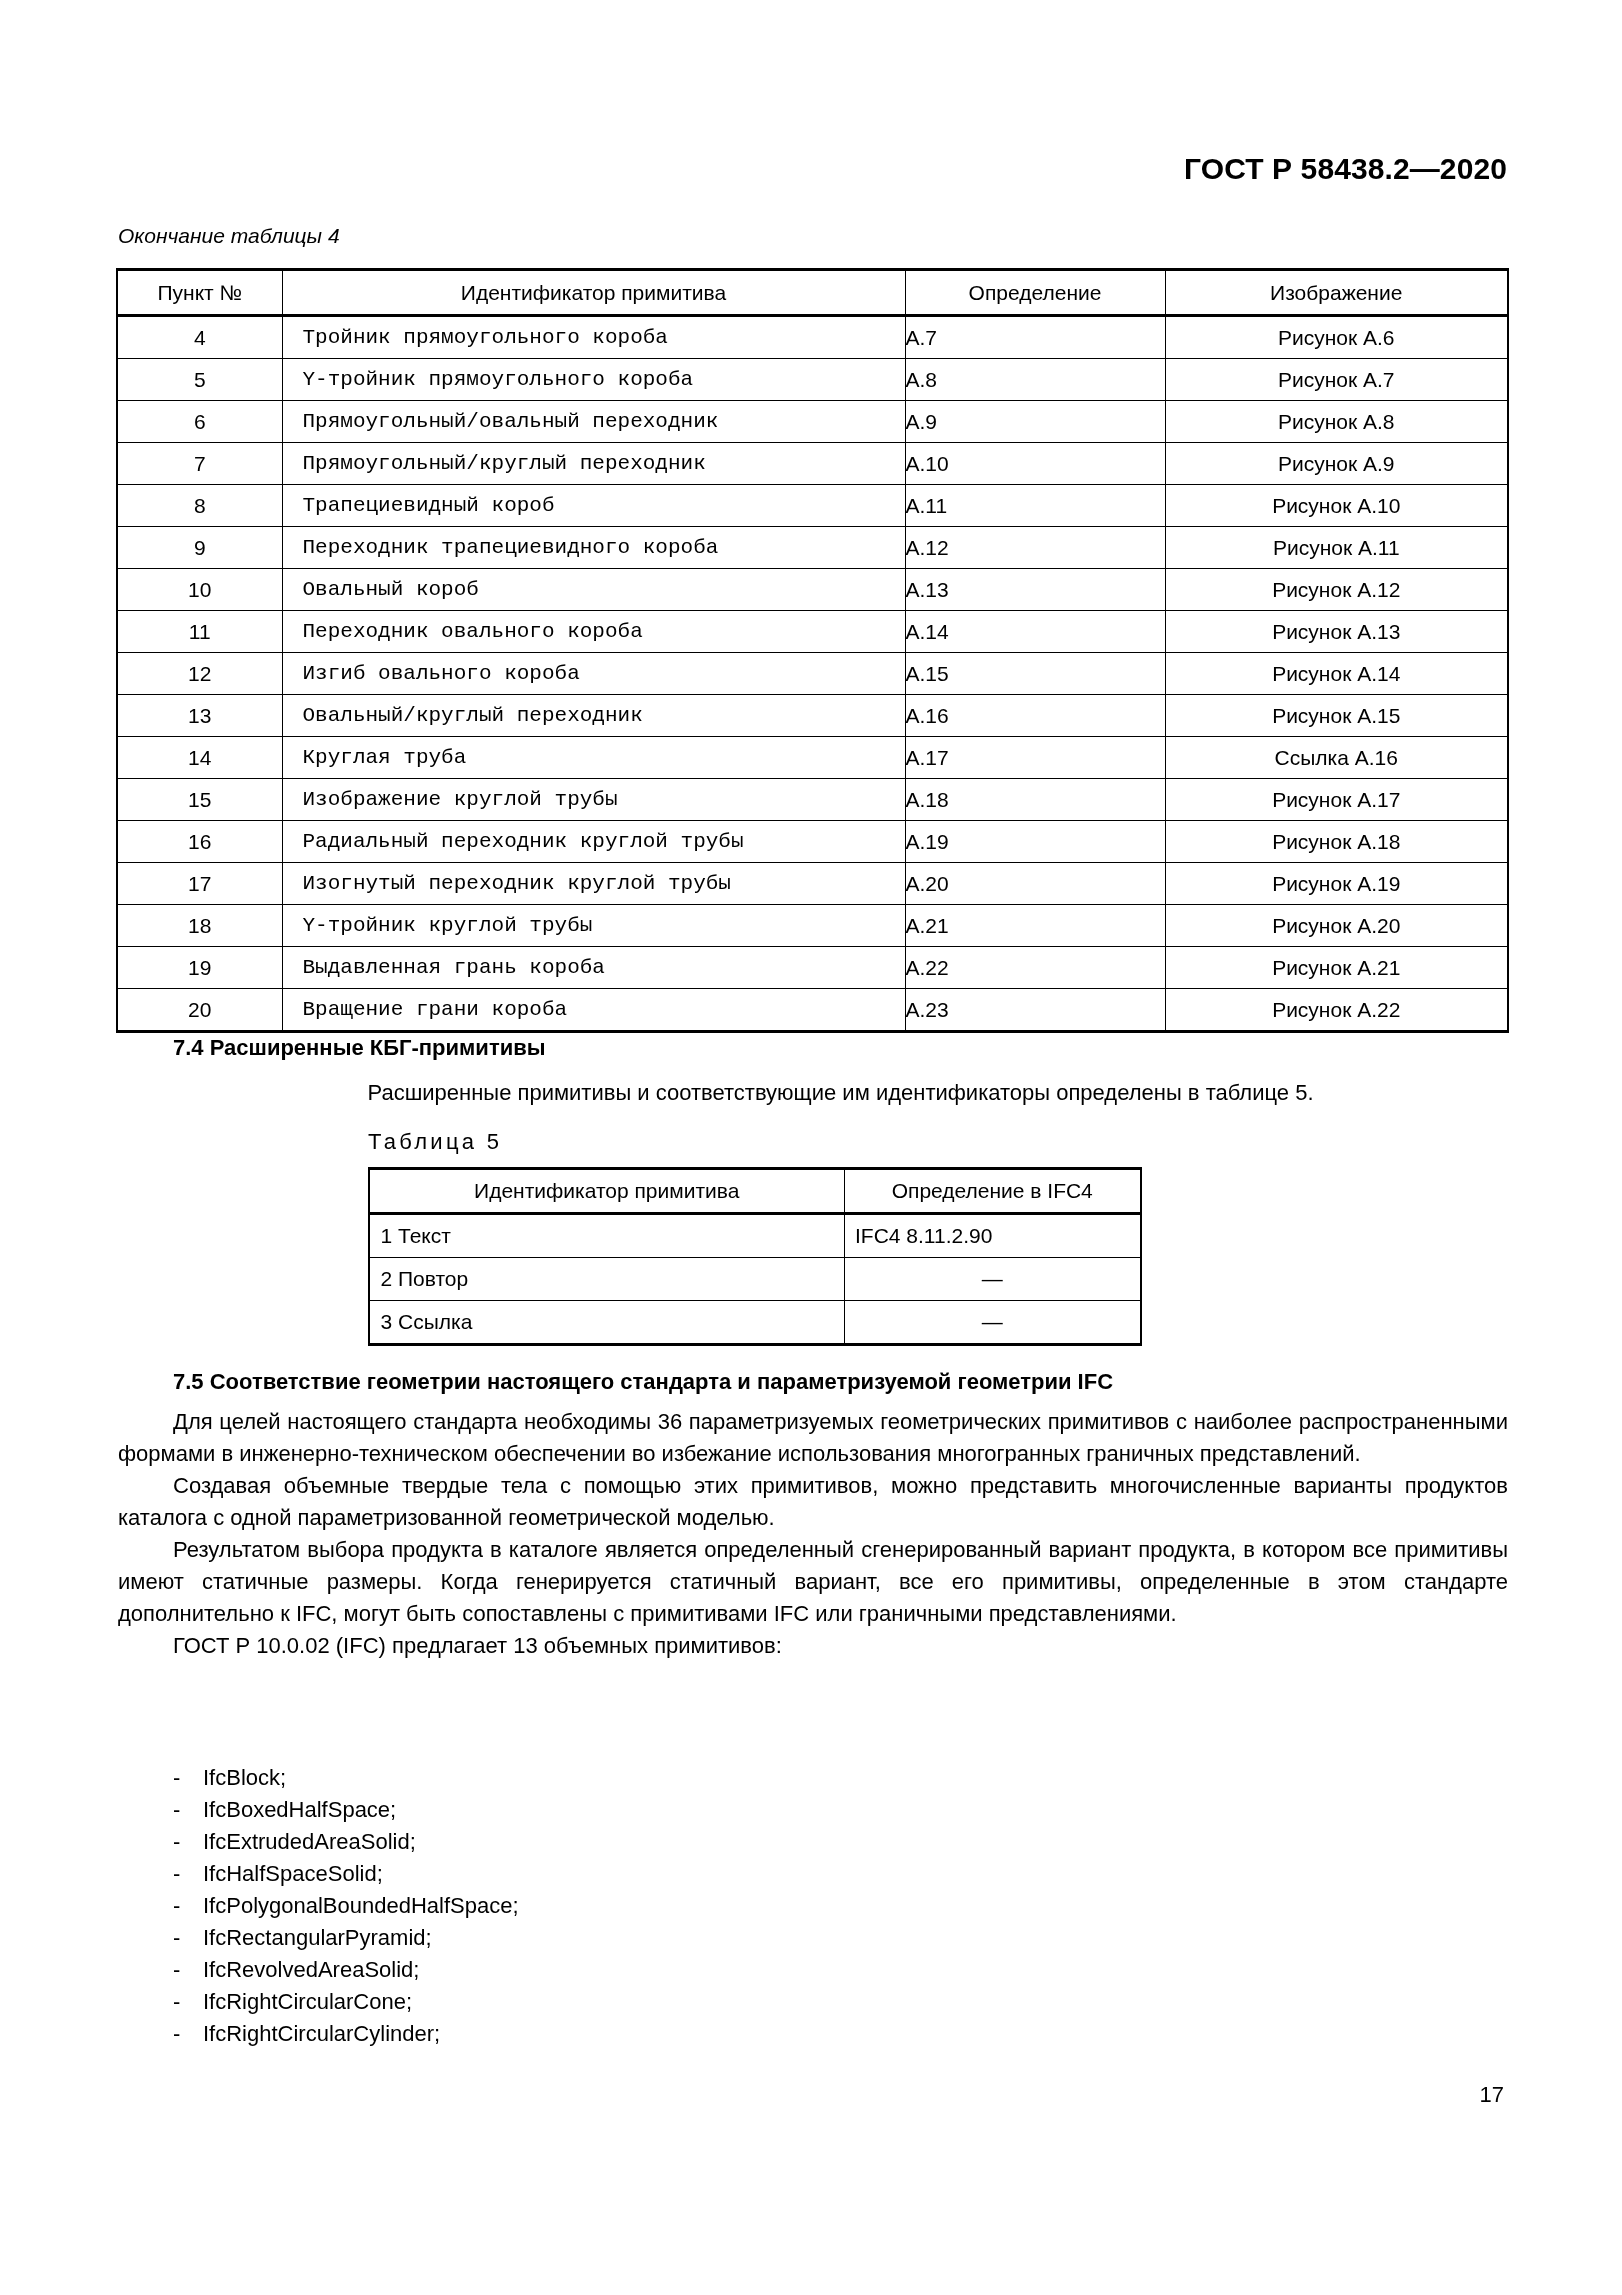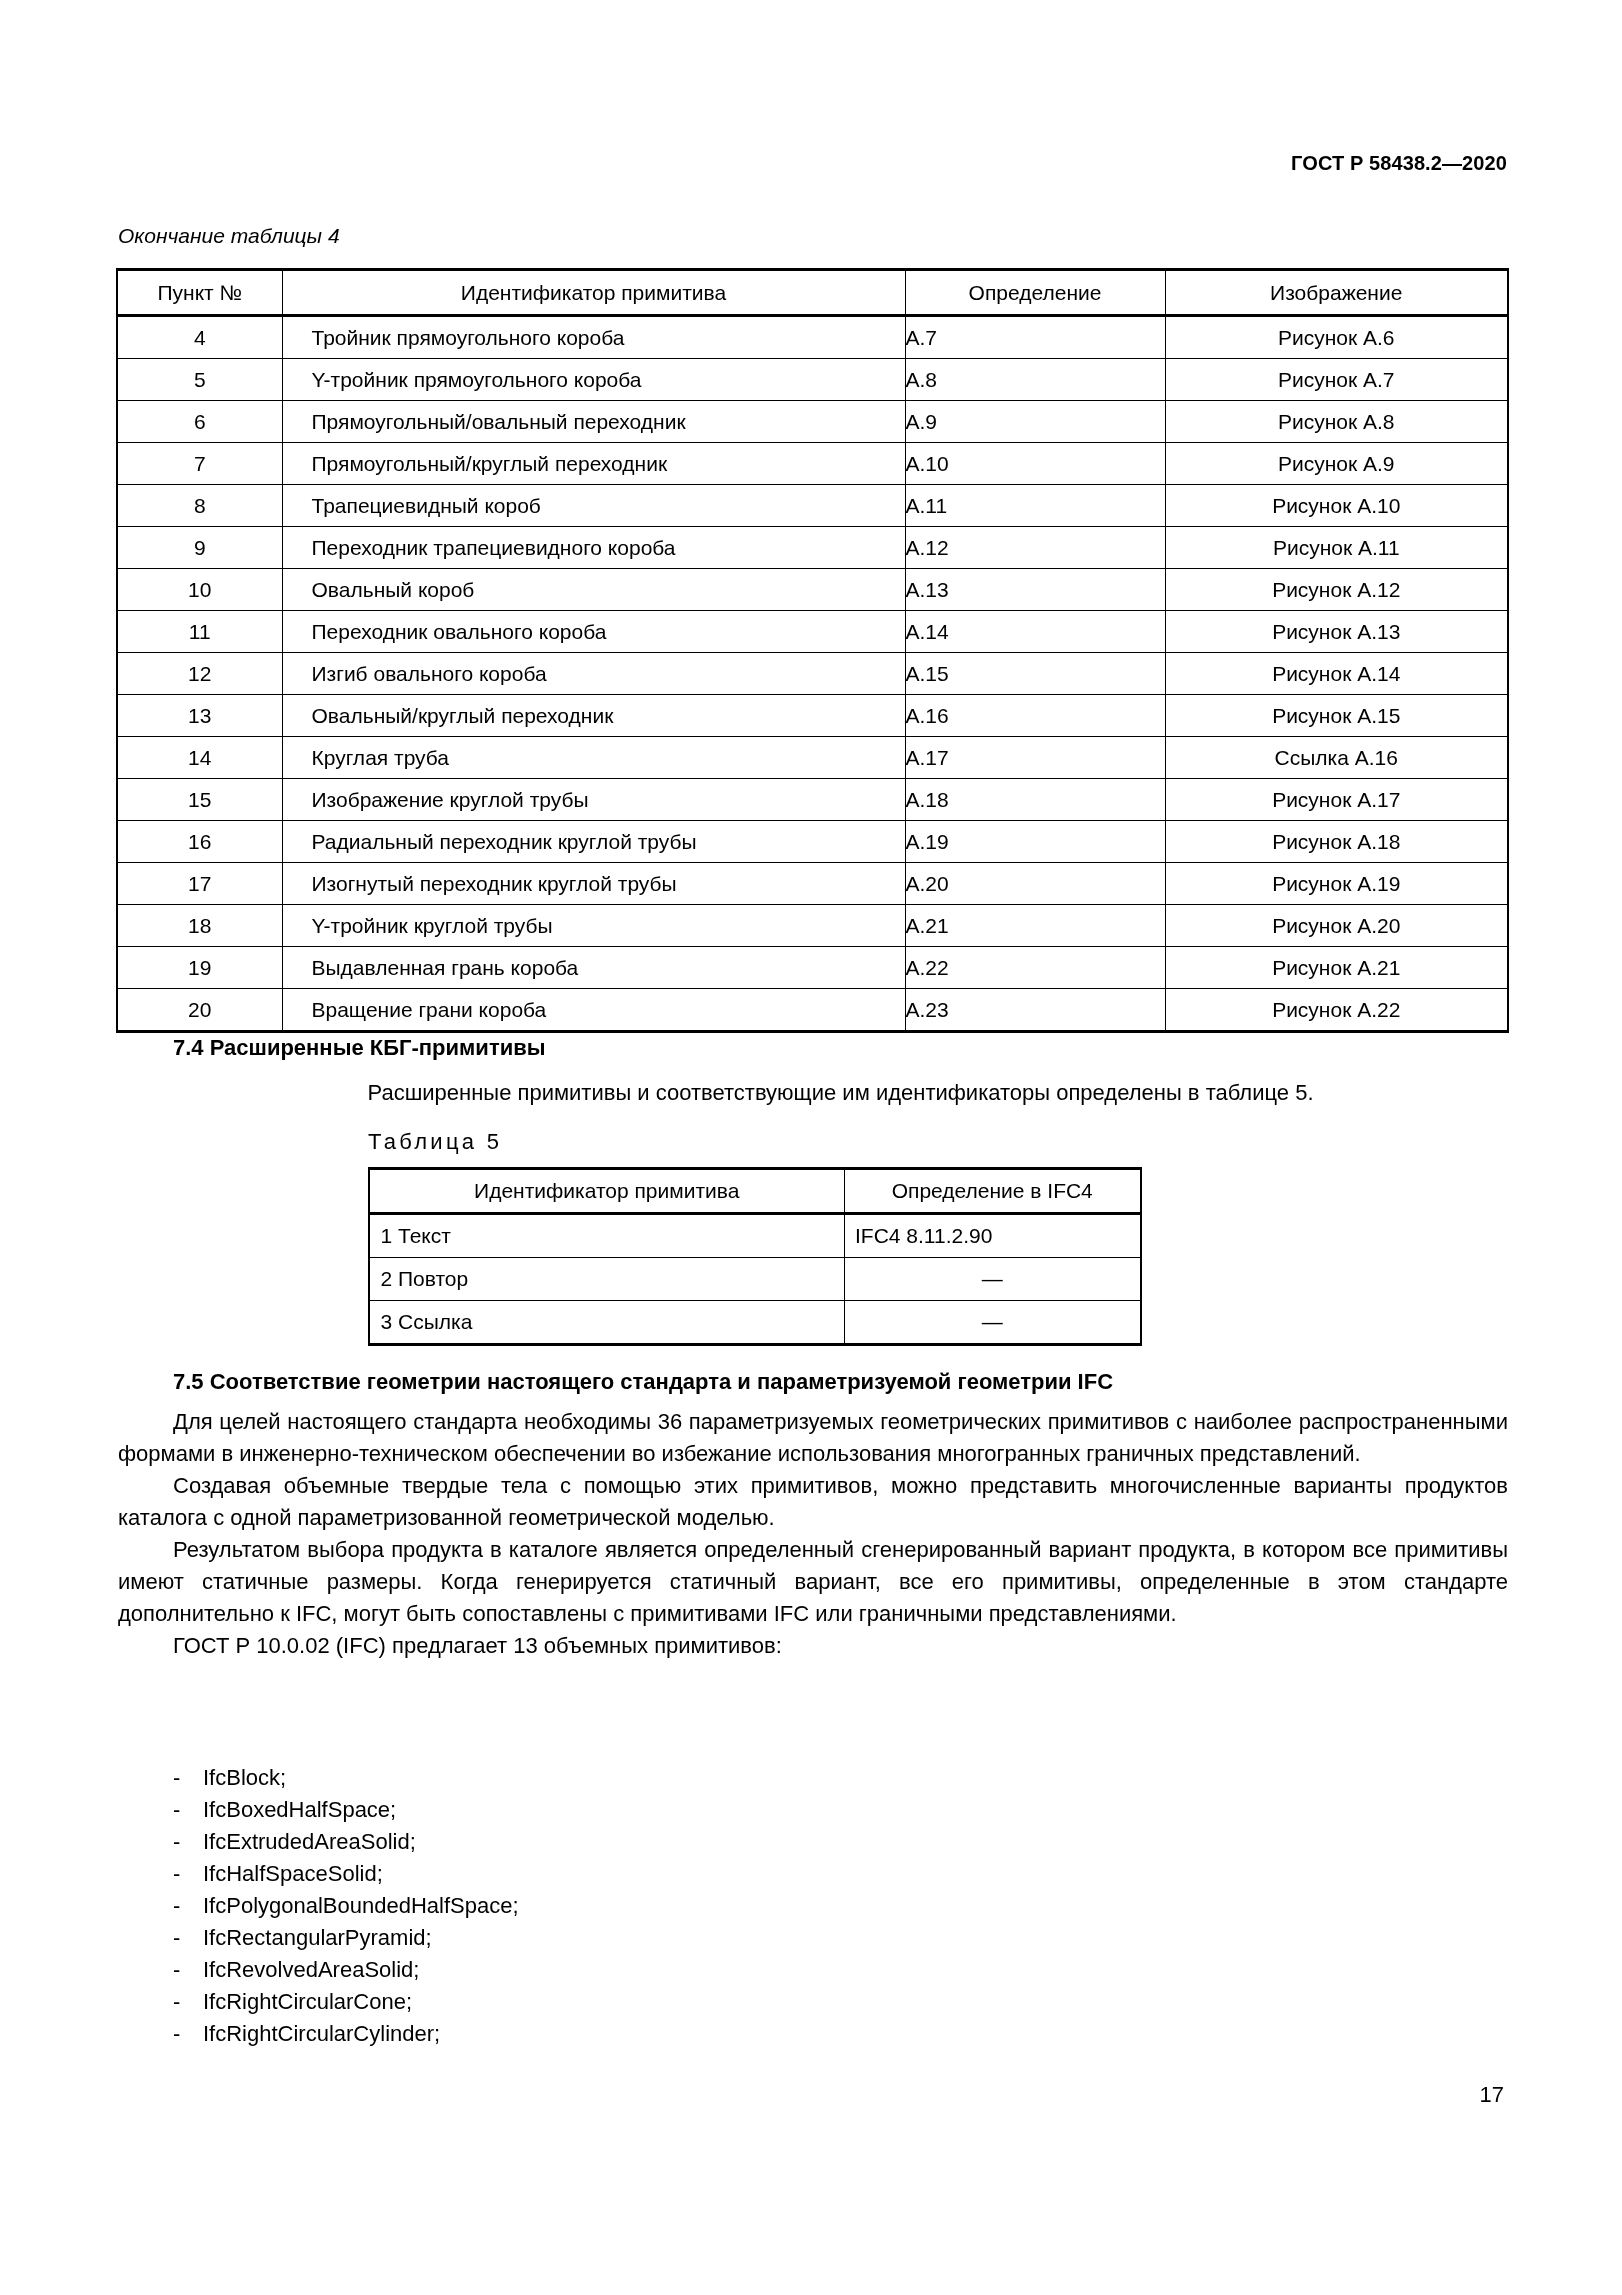--- a/index.html
+++ b/index.html
@@ -20,21 +20,21 @@
     box-sizing: border-box;
     padding: 0;
     overflow: hidden;
   }
 
   
   .running-head {
     position: absolute;
     top: 152px;
     right: 116px;
-    font-size: 20px;
+    font-size: 30px;
     font-weight: bold;
     letter-spacing: 0.1px;
     white-space: nowrap;
   }
 
   
   .table-caption-italic {
     position: absolute;
     top: 224px;
     left: 118px;
@@ -64,21 +64,21 @@
     vertical-align: middle;
     font-weight: normal;
   }
   .tbl4 thead th {
     text-align: center;
     border-bottom-width: 3.3px;
     height: 43px;
   }
   .tbl4 thead th.th-ident { padding: 0 6.5px; }
   .tbl4 tbody td.td-num { text-align: center; }
-  .tbl4 tbody td.td-ident { text-align: left; padding-left: 29px; }
+  .tbl4 tbody td.td-ident { text-align: left; padding-left: 20px; font-family: Liberation Mono, monospace; }
   .tbl4 tbody td.td-def { text-align: left; }
   .tbl4 tbody td.td-img { text-align: center; }
   .tbl4 tbody tr:last-child td { border-bottom-width: 3.3px; }
   .tbl4 tr td:first-child, .tbl4 tr th:first-child { border-left-width: 2.6px; }
   .tbl4 tr td:last-child, .tbl4 tr th:last-child { border-right-width: 2.6px; }
   .tbl4 thead tr th { border-top-width: 3.3px; }
 
   
   .h-sec {
     position: absolute;

